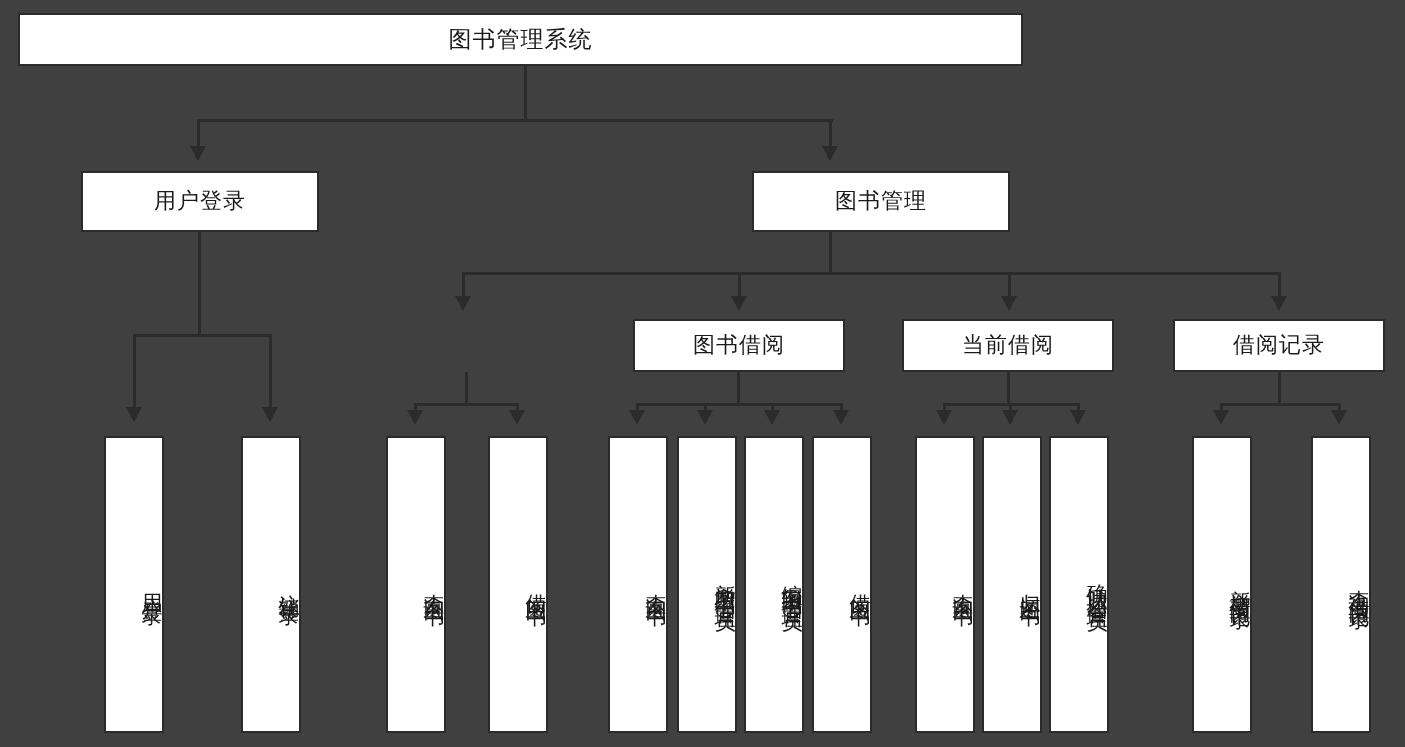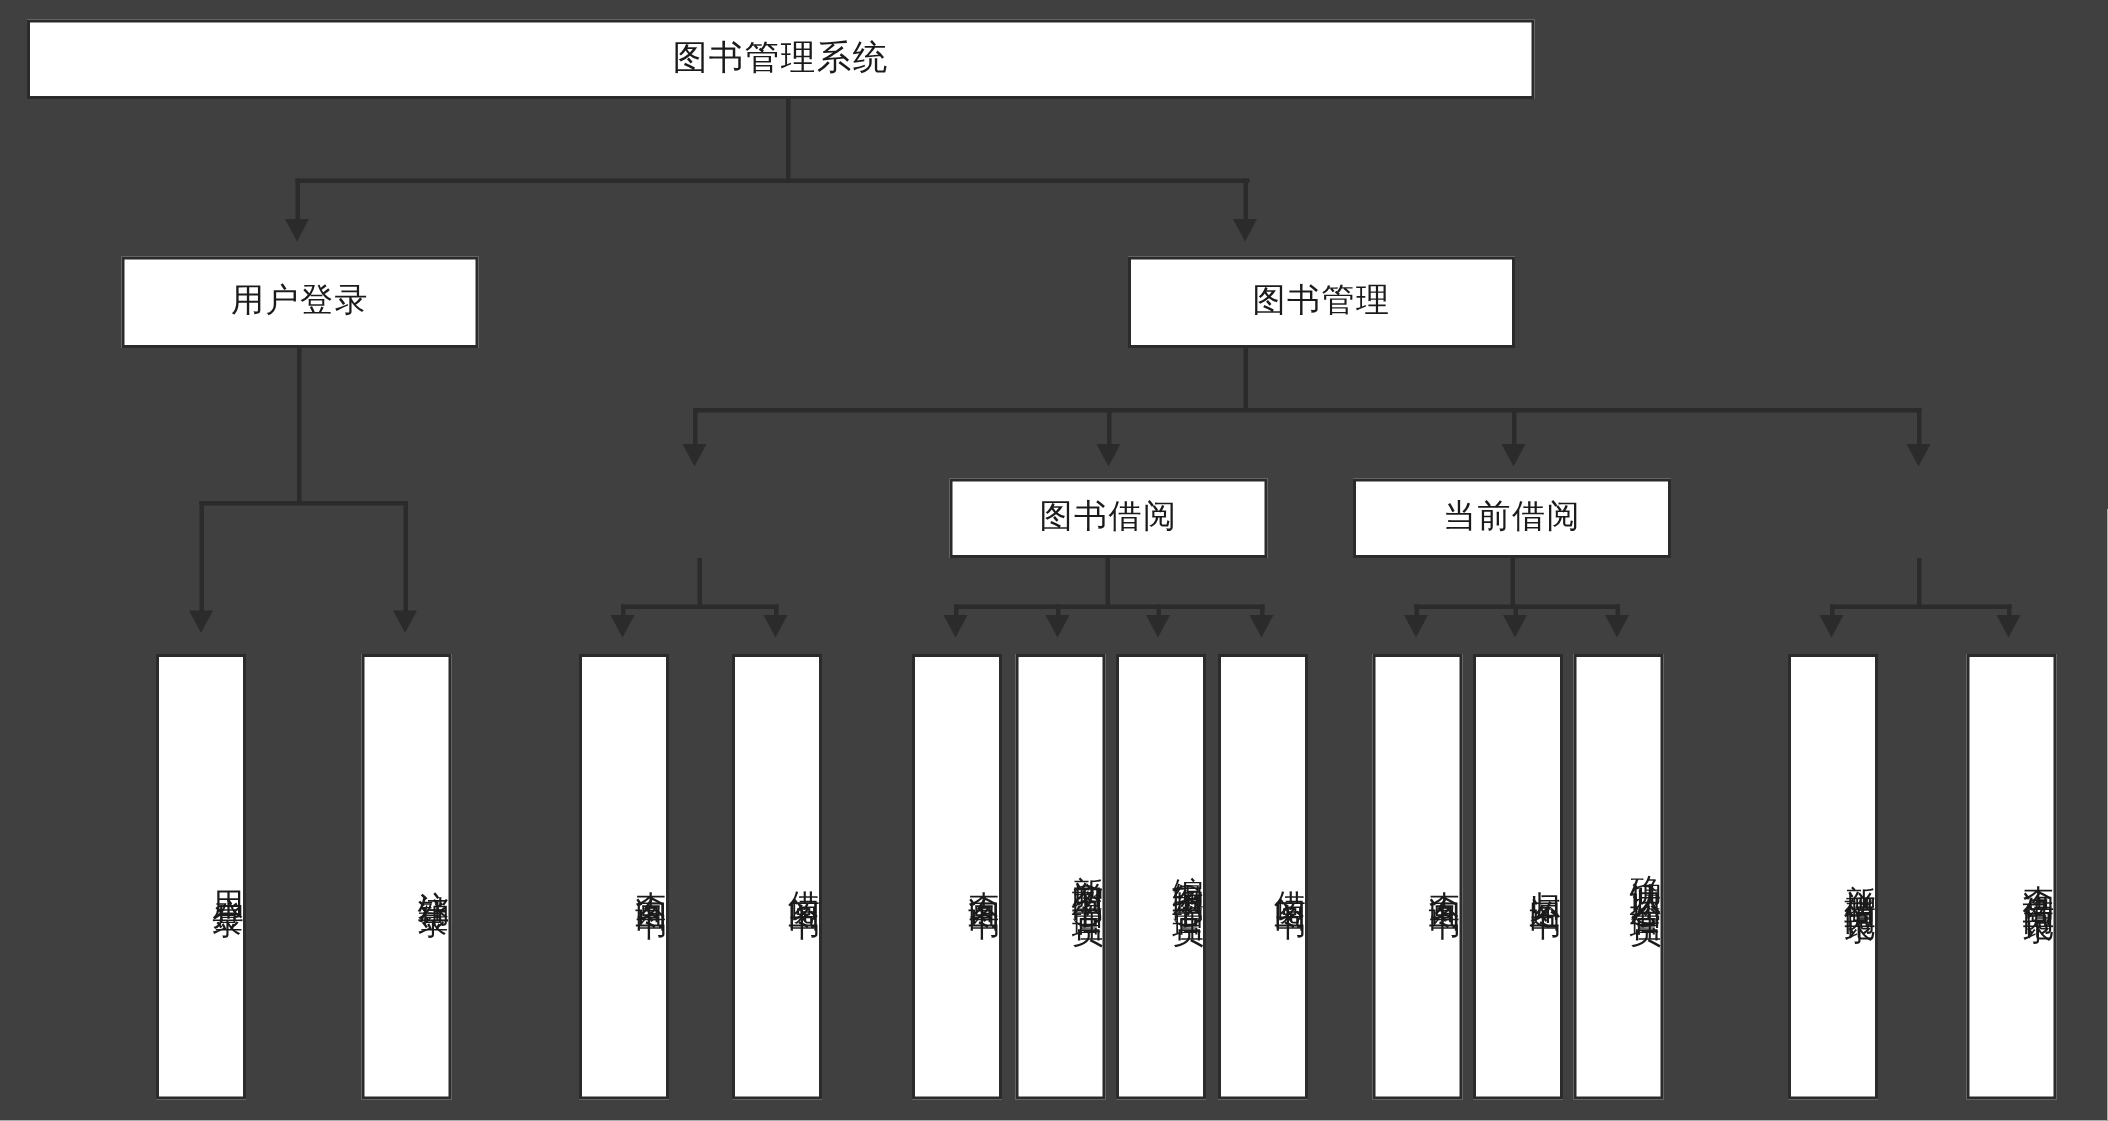--- a/index.html
+++ b/index.html
@@ -111,20 +111,21 @@
   <div class="arrow" style="left:455px;top:296px;"></div>
   <div class="ln v" style="left:738px;top:272px;width:3px;height:26px;"></div>
   <div class="arrow" style="left:731px;top:296px;"></div>
   <div class="ln v" style="left:1008px;top:272px;width:3px;height:26px;"></div>
   <div class="arrow" style="left:1001px;top:296px;"></div>
   <div class="ln v" style="left:1278px;top:272px;width:3px;height:26px;"></div>
   <div class="arrow" style="left:1271px;top:296px;"></div>
 
   <div class="node horizontal" style="left:902px;top:319px;width:212px;height:53px;">当前借阅</div>
   <div class="node horizontal" style="left:633px;top:319px;width:212px;height:53px;">图书借阅</div>
+  <div class="node horizontal" style="left:1173px;top:319px;width:212px;height:53px;">借阅记录</div>
 
   <div class="ln v" style="left:465px;top:372px;width:3px;height:33px;"></div>
   <div class="ln h" style="left:414px;top:403px;width:105px;height:3px;"></div>
   <div class="ln v" style="left:414px;top:403px;width:3px;height:10px;"></div>
   <div class="arrow" style="left:407px;top:410px;"></div>
   <div class="ln v" style="left:516px;top:403px;width:3px;height:10px;"></div>
   <div class="arrow" style="left:509px;top:410px;"></div>
 
   <div class="node vertical" style="left:386px;top:436px;width:60px;height:297px;">查询图书</div>
   <div class="node vertical" style="left:488px;top:436px;width:60px;height:297px;">借阅图书</div>

